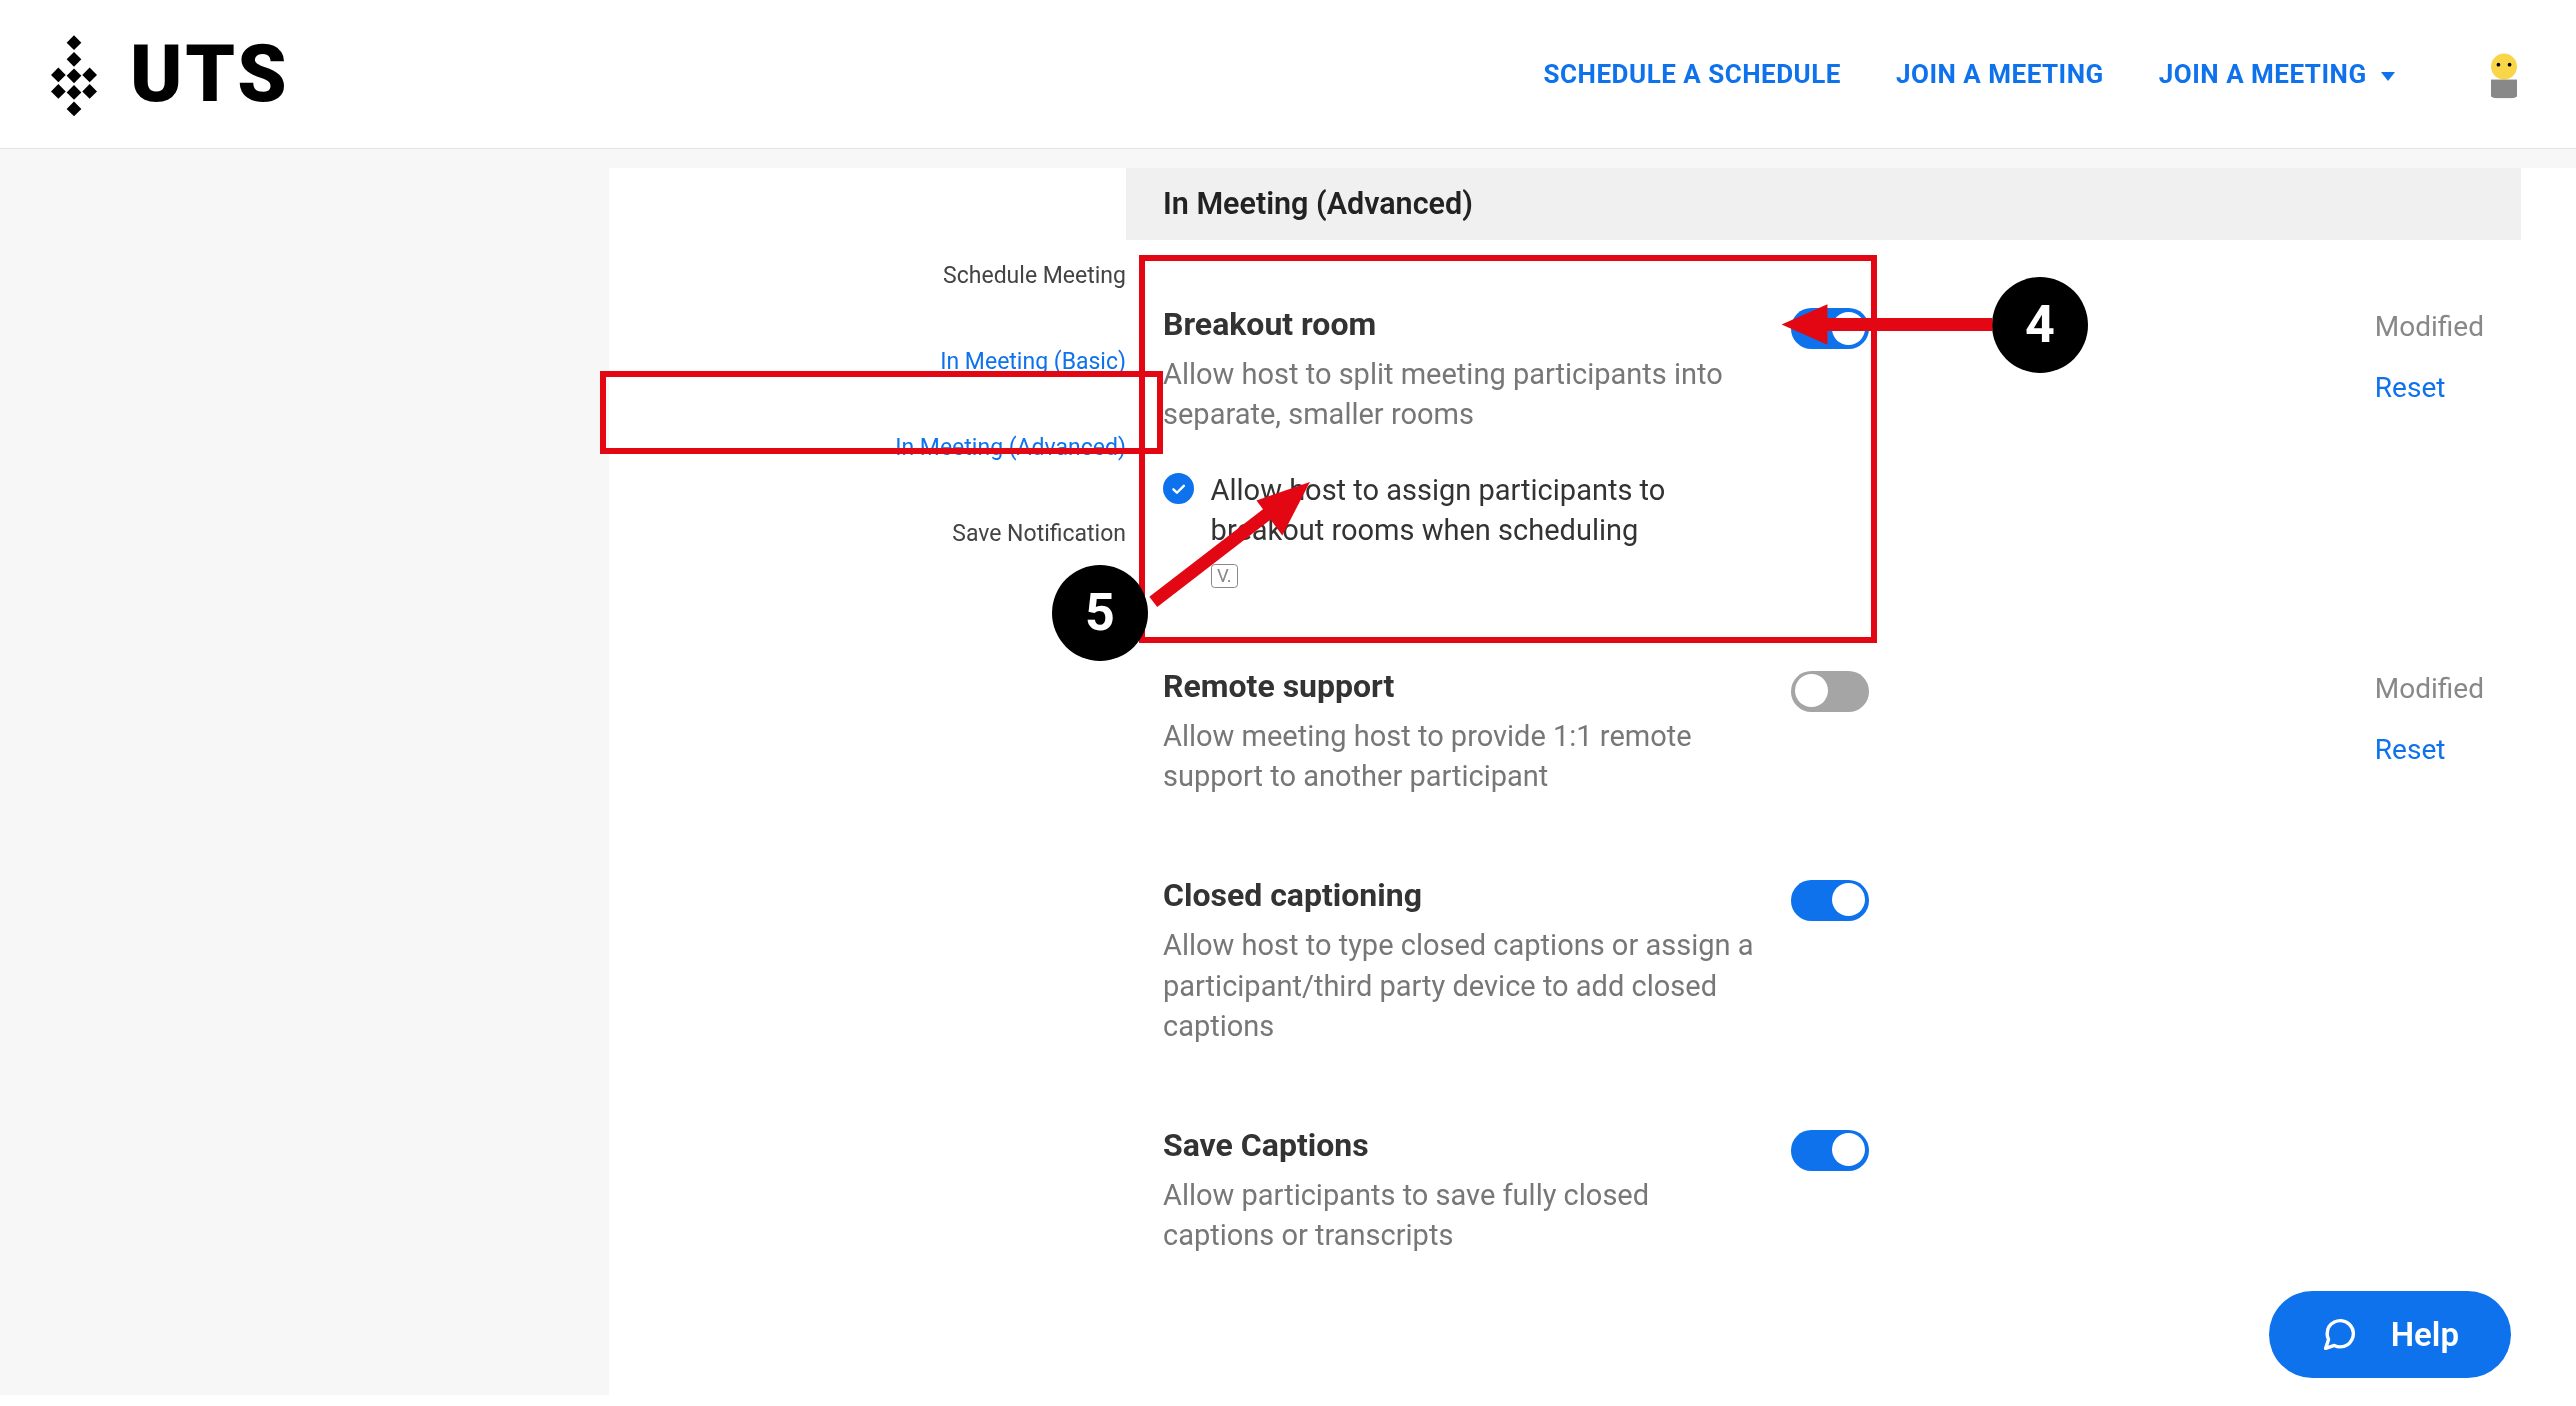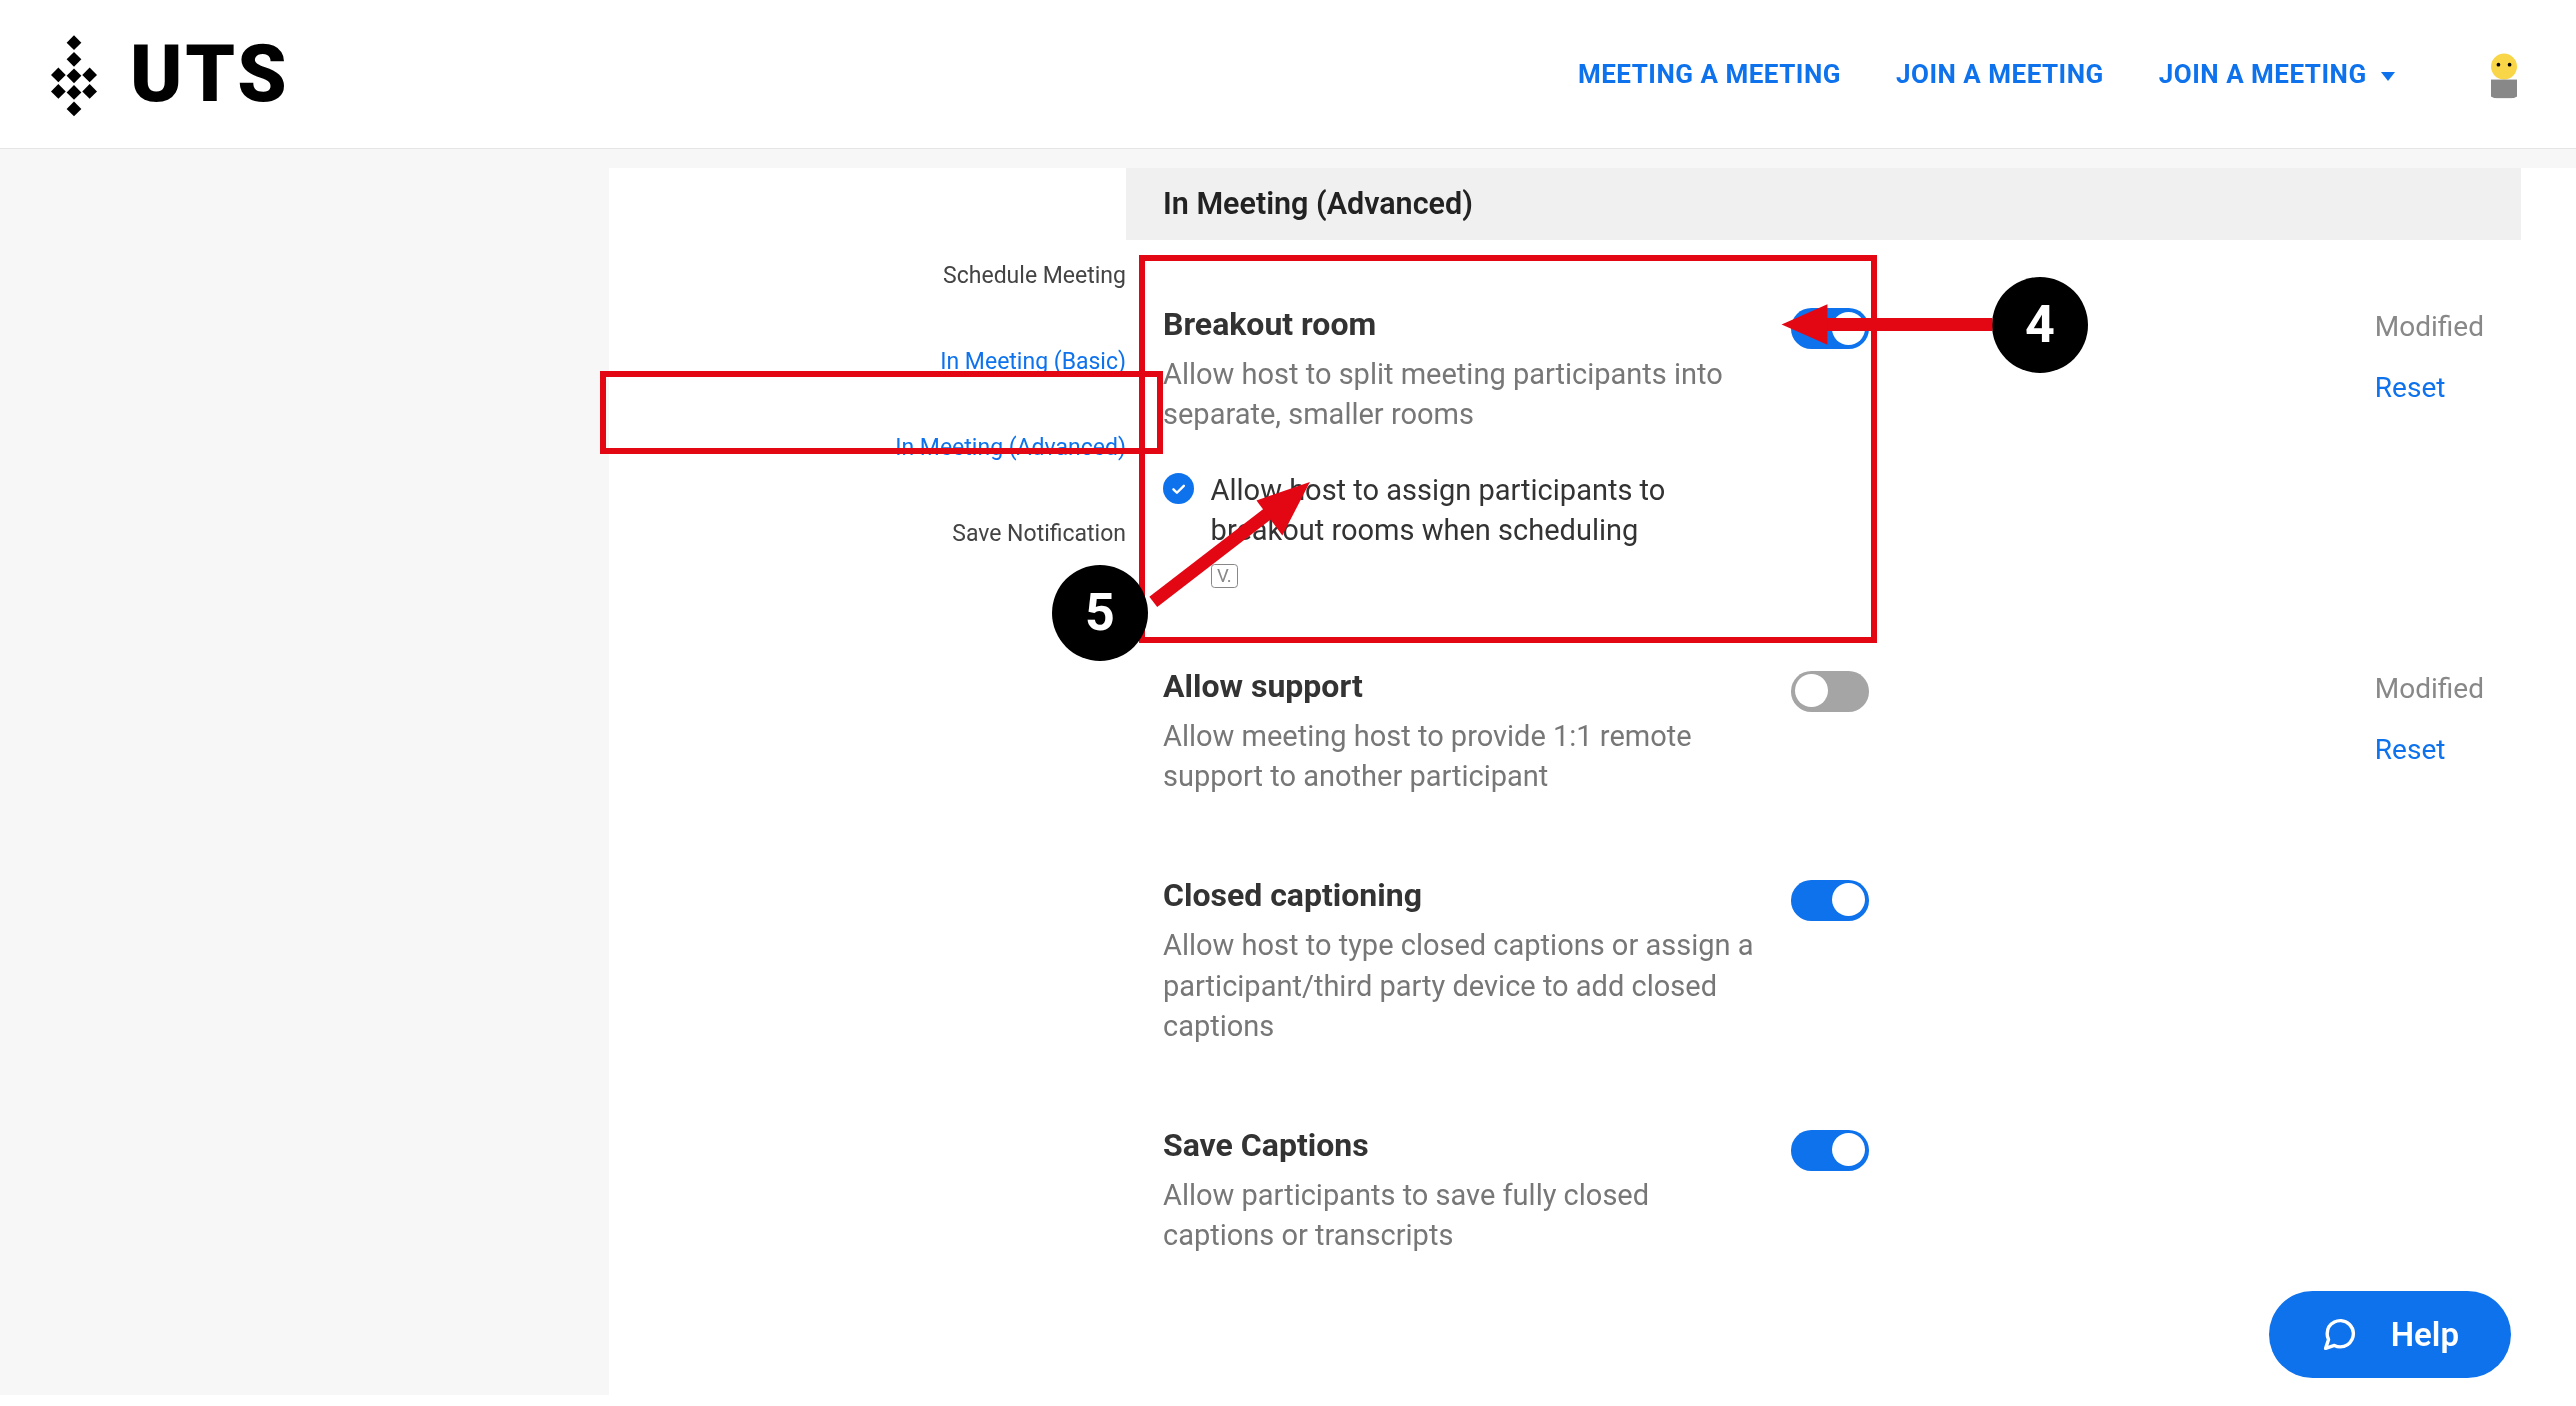--- a/index.html
+++ b/index.html
@@ -235,21 +235,21 @@
         <polygon points="0,-6 8,2 0,10 -8,2" fill="#000"></polygon>
         <polygon points="-17,11 -9,19 -17,27 -25,19" fill="#000"></polygon>
         <polygon points="17,11 25,19 17,27 9,19" fill="#000"></polygon>
         <polygon points="0,12 8,20 0,28 -8,20" fill="#000"></polygon>
         <polygon points="0,30 8,38 0,46 -8,38" fill="#000"></polygon>
       </g>
     </svg>
     <span class="logo-text">UTS</span>
   </div>
   <div class="nav">
-    <a href="#">MEETING A MEETING</a>
+    <a href="#">SCHEDULE A SCHEDULE</a>
     <a href="#">JOIN A MEETING</a>
     <a href="#">
       <span>JOIN A MEETING</span>
       <span class="chevron"></span>
     </a>
     <div class="avatar">
       <svg viewBox="0 0 56 56">
         <circle cx="28" cy="28" r="28" fill="#fff"></circle>
         <circle cx="28" cy="20" r="14" fill="#F9D648"></circle>
         <rect x="14" y="34" width="28" height="20" fill="#888"></rect>
@@ -297,21 +297,21 @@
             </div>
         </div>
         <div class="modified-col">
           <span class="modified-label">Modified</span>
           <span class="reset-link">Reset</span>
         </div>
       </div>
 
       <div class="setting-row">
         <div class="setting-main">
-          <div class="setting-title">Allow support</div>
+          <div class="setting-title">Remote support</div>
           <div class="setting-desc">Allow meeting host to provide 1:1 remote support to another participant</div>
         </div>
         <div class="toggle-col">
           <div class="toggle off">
               <div class="toggle-knob"></div>
             </div>
         </div>
         <div class="modified-col">
           <span class="modified-label">Modified</span>
           <span class="reset-link">Reset</span>

